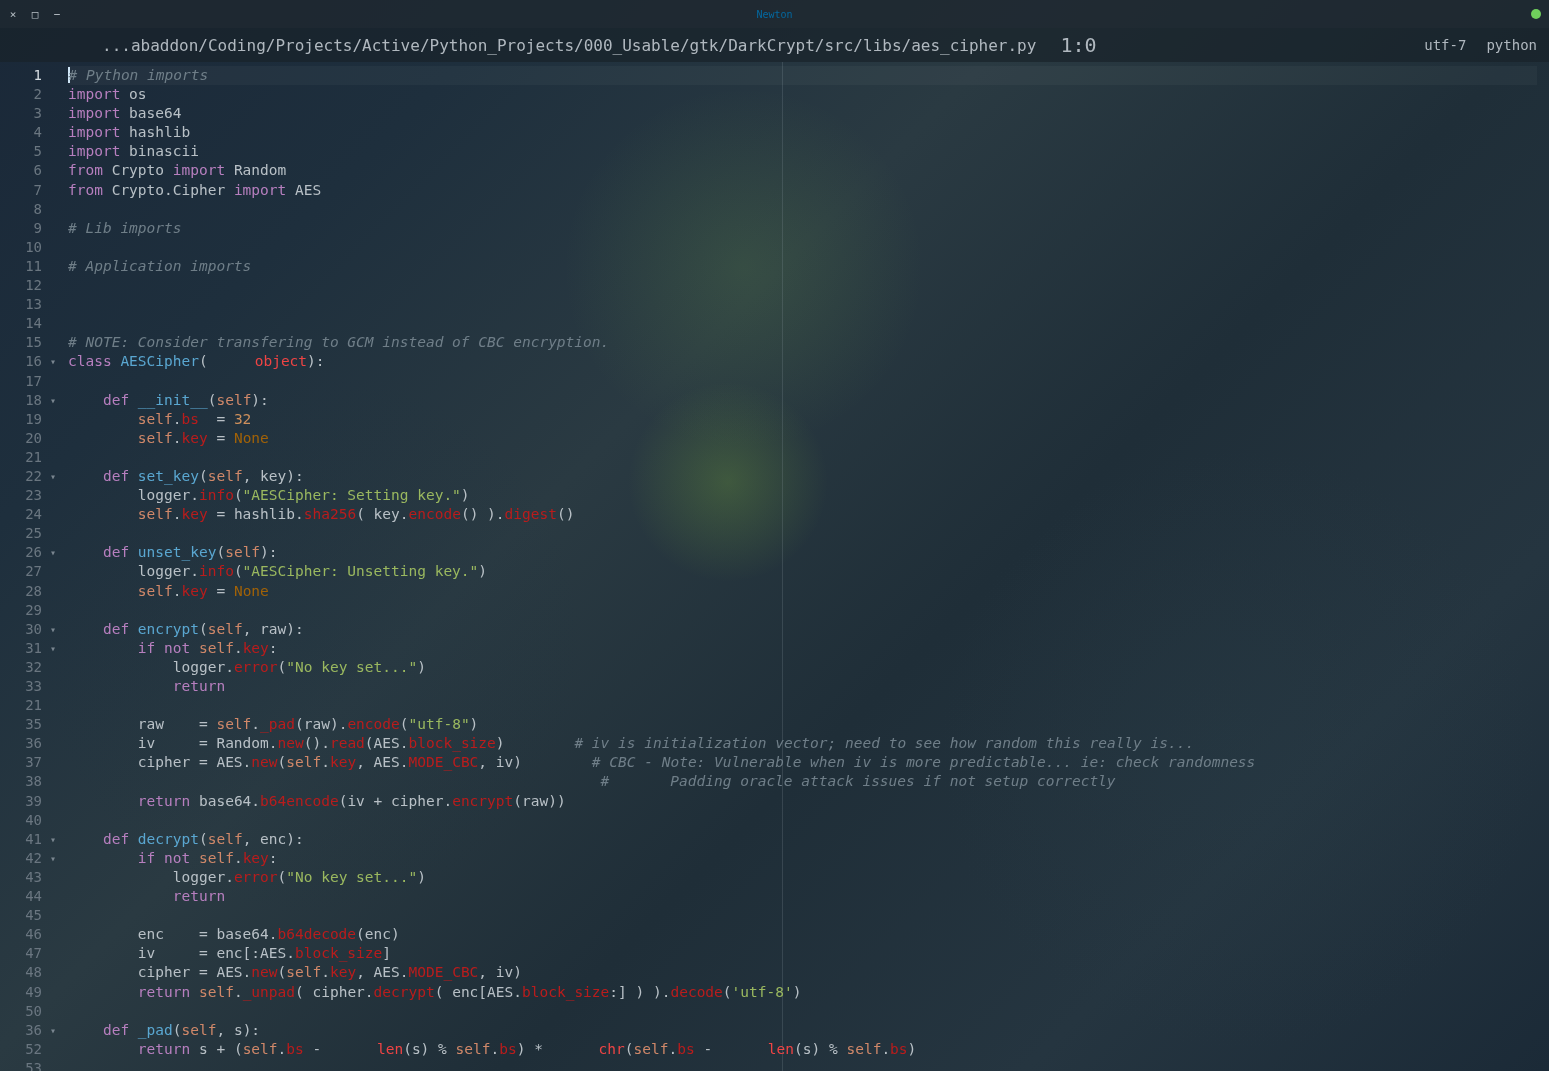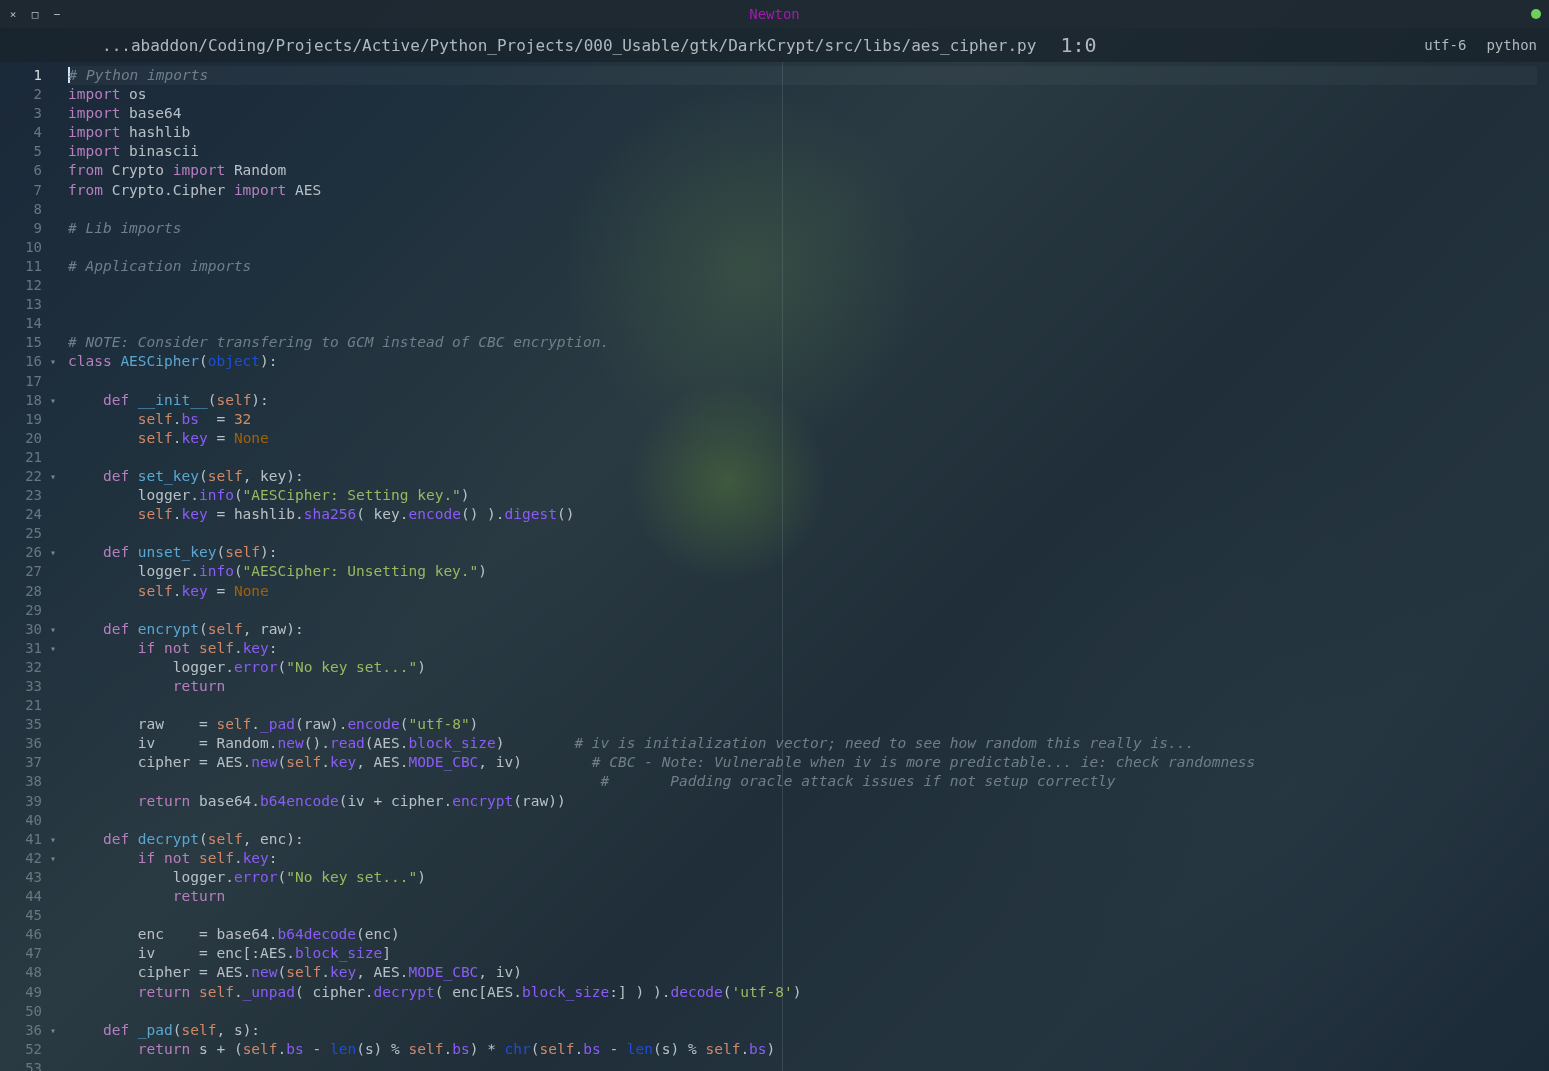--- a/index.html
+++ b/index.html
@@ -17,21 +17,21 @@
     radial-gradient(circle at 80% 70%, rgba(40,60,70,0.3), transparent 300px),
     radial-gradient(circle at 20% 60%, rgba(30,50,65,0.25), transparent 280px);
   pointer-events: none;
 }
 .titlebar {
   height: 28px; display: flex; align-items: center;
   background: rgba(30,40,48,0.85); padding: 0 8px; position: relative; z-index: 5;
 }
 .win-controls { display: flex; gap: 12px; align-items: center; }
 .win-btn { width: 10px; height: 10px; color: #b8c0c6; font-size: 11px; line-height: 1; cursor: pointer; display: flex; align-items: center; justify-content: center; }
-.title-text { position: absolute; left: 50%; transform: translateX(-50%); font-size: 14px; color: #a21caf; }
+.title-text { position: absolute; left: 50%; transform: translateX(-50%); font-size: 10px; color: #0369a1; }
 .status-dot { width: 10px; height: 10px; border-radius: 50%; background: #6fcf5c; margin-left: auto; }
 .tabbar {
   height: 34px; display: flex; align-items: center; padding: 0 12px;
   background: rgba(24,34,42,0.7); position: relative; z-index: 5;
 }
 .tab { flex: 0 0 auto; padding: 6px 0 6px 90px; font-size: 16px; color: #b0b8bf; }
 .tabinfo { margin-left: 24px; font-size: 20px; color: #b0b8bf; }
 .right-meta { margin-left: auto; display: flex; gap: 20px; font-size: 14px; color: #b0b8bf; }
 .editor { position: relative; z-index: 4; display: flex; height: calc(100% - 62px); }
 .gutter {
@@ -51,46 +51,46 @@
   position: absolute; top: 62px; bottom: 0; left: 782px;
   width: 1px; background: rgba(140,155,165,0.22); z-index: 3;
 }
 .cursor {
   display: inline-block; width: 1.5px; height: 16px; background: #cfe6f7;
   vertical-align: text-top; margin-right: -1px;
 }
 .c-comment { color: #6f7e88; font-style: italic; }
 .c-kw { color: #b77fbf; }
 .c-def { color: #5aa7d1; }
-.c-builtin { color: #1d4ed8; }
+.c-builtin { color: #ef4444; margin-left: 47px; }
 .c-self { color: #d08869; margin-top: 21px; }
 .c-str { color: #9ab85f; }
 .c-num { color: #cd8f5c; }
 .c-const { color: #a16207; }
-.c-attr { color: #8b5cf6; }
+.c-attr { color: #b91c1c; }
 .c-plain { color: #b8c0c6; }
 </style>
 </head>
 <body>
 
 <div class="titlebar">
   <div class="win-controls">
     <span class="win-btn">×</span>
     <span class="win-btn">□</span>
     <span class="win-btn">−</span>
   </div>
   <div class="title-text">Newton</div>
   <div class="status-dot"></div>
 </div>
 
 <div class="tabbar">
   <div class="tab">...abaddon/Coding/Projects/Active/Python_Projects/000_Usable/gtk/DarkCrypt/src/libs/aes_cipher.py</div>
   <div class="tabinfo">1:0</div>
   <div class="right-meta">
-    <span>utf-6</span>
+    <span>utf-7</span>
     <span>python</span>
   </div>
 </div>
 
 <div class="ruler"></div>
 
 <div class="editor">
   <div class="gutter" id="gutter">
       <div class="cur">1</div>
       <div>2</div>

